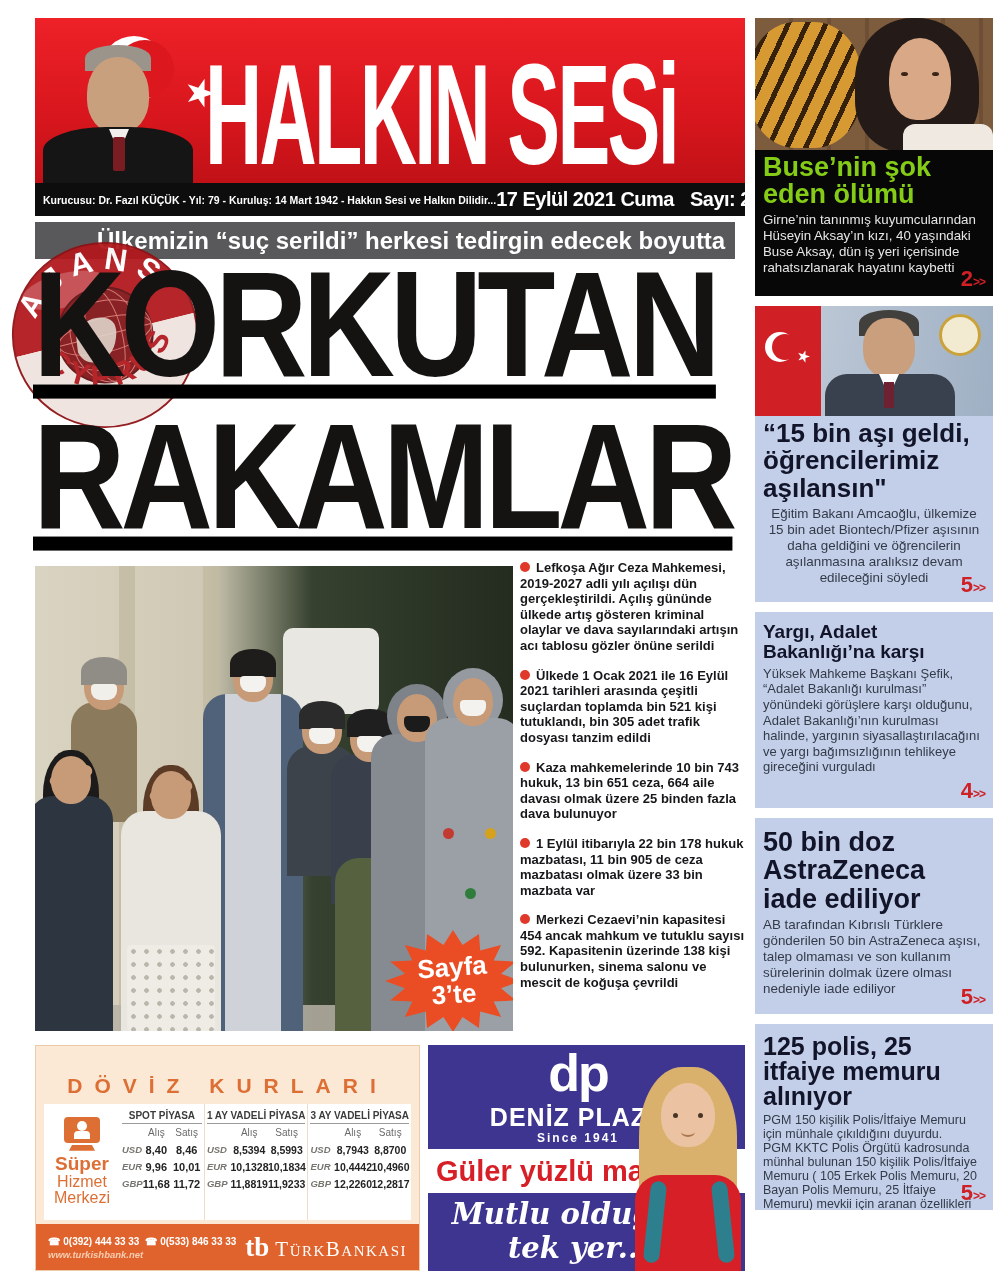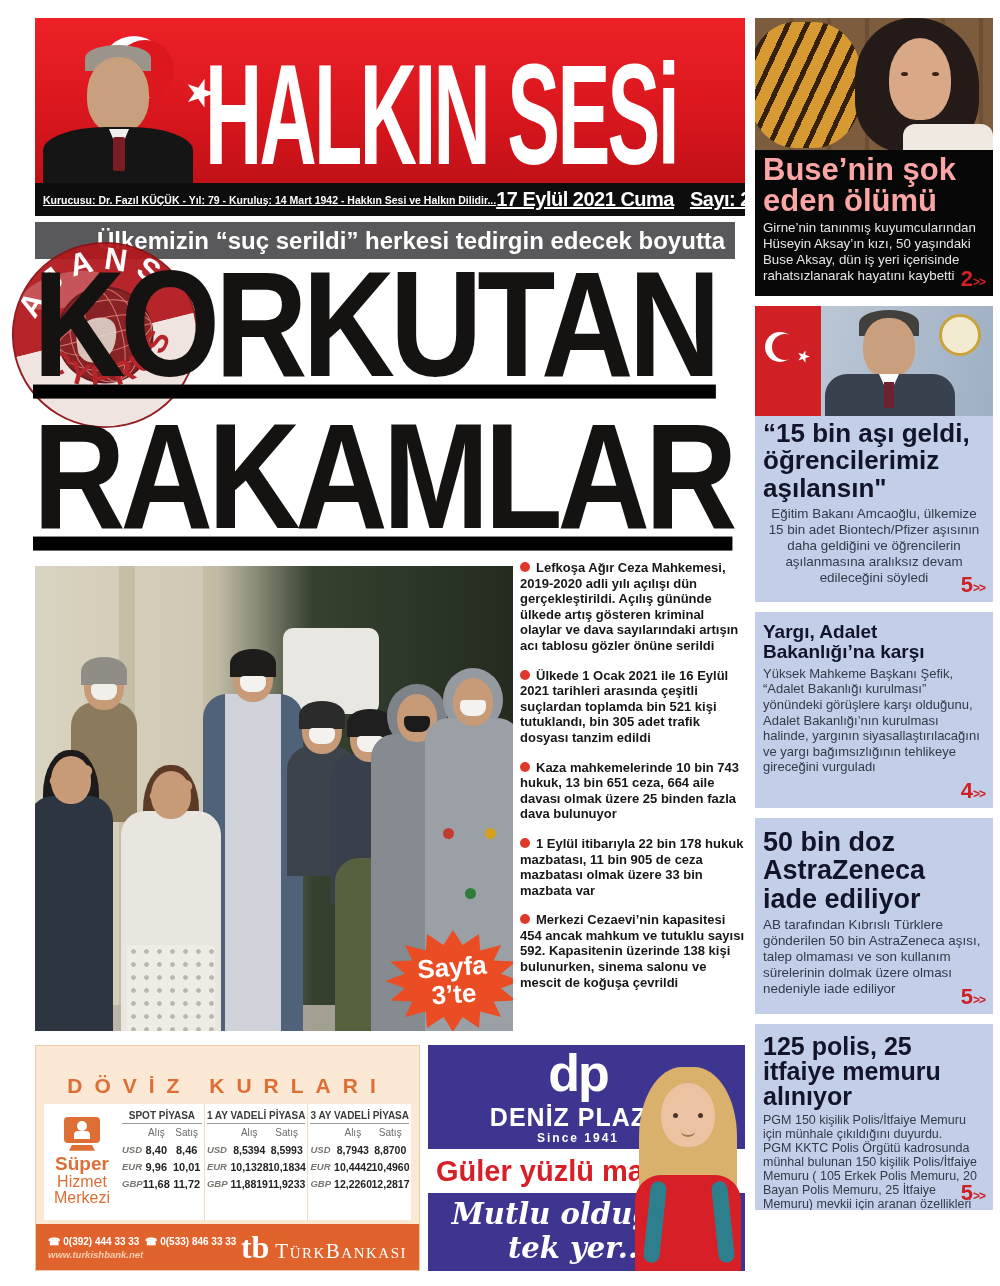--- a/index.html
+++ b/index.html
@@ -17,21 +17,21 @@
   .po-suit{position:absolute;bottom:0;left:4px;width:150px;height:56px;background:#161515;border-radius:42% 42% 0 0;}
   .po-collar{position:absolute;bottom:30px;left:70px;width:20px;height:24px;background:#f2f0ec;clip-path:polygon(0 0,100% 0,50% 100%);}
   .po-tie{position:absolute;bottom:12px;left:74px;width:12px;height:34px;background:#7a1d22;border-radius:2px;}
   .po-head{position:absolute;bottom:50px;left:48px;width:62px;height:76px;background:#c9a07e;border-radius:48% 48% 44% 44%;}
   .po-hair{position:absolute;bottom:112px;left:46px;width:66px;height:26px;background:#9b948a;border-radius:50% 50% 0 0;}
   .mast-title{position:absolute;left:170px;top:26px;width:560px;color:#fff;font-weight:bold;font-size:88px;
               letter-spacing:-3px;line-height:1;transform:scale(0.9,1.62);transform-origin:left top;white-space:nowrap;}
 
   
   .infobar{position:absolute;left:35px;top:183px;width:710px;height:33px;background:#0d0d0d;color:#fff;
-           display:flex;align-items:center;padding:0 8px;box-sizing:border-box;text-decoration:underline;}
+           display:flex;align-items:center;padding:0 8px;box-sizing:border-box;}
   .founder-line{font-size:10.5px;font-weight:bold;white-space:nowrap;}
   .ib-right{margin-left:auto;display:flex;gap:16px;font-size:20px;font-weight:bold;letter-spacing:-0.5px;white-space:nowrap;}
 
   
   .kicker{position:absolute;left:35px;top:222px;width:700px;height:37px;background:#59595b;color:#fff;
           font-size:24px;font-weight:bold;line-height:37px;padding-left:62px;box-sizing:border-box;z-index:1;white-space:nowrap;}
 
   
   .headline{position:absolute;left:33px;top:250px;width:714px;z-index:5;text-decoration:underline;}
   .hl{height:152px;font-weight:bold;font-size:128px;line-height:1;letter-spacing:-5px;color:#141312;
@@ -88,21 +88,21 @@
           padding:4px 0 2px;white-space:nowrap;}
   .g-row{display:grid;grid-template-columns:24% 38% 38%;align-items:center;height:17px;}
   .g-sub{font-size:10px;color:#6a6a6a;text-align:center;}
   .g-code{font-size:9.5px;font-weight:bold;font-style:italic;color:#77756f;}
   .g-val{font-size:10.5px;font-weight:bold;color:#242424;text-align:center;white-space:nowrap;}
   .cur-bar{position:absolute;left:0;right:0;bottom:0;height:46px;background:#e0632d;color:#fff;
            display:flex;align-items:center;padding:0 12px;box-sizing:border-box;}
   .phones{font-size:10px;font-weight:bold;line-height:1.4;}
   .site{font-size:9.5px;font-style:italic;color:#f6cdb0;font-weight:bold;}
   .bank-logo{margin-left:auto;display:flex;align-items:baseline;gap:6px;}
-  .tb{font-family:"Liberation Serif",serif;font-weight:bold;font-size:32px;}
+  .tb{font-family:"Liberation Serif",serif;font-weight:bold;font-size:27px;}
   .bank-name{font-family:"Liberation Serif",serif;font-variant:small-caps;font-size:21px;letter-spacing:1.5px;}
 
   
   .deniz{position:absolute;left:428px;top:1045px;width:317px;height:226px;background:#3d3590;overflow:hidden;}
   .dp-logo{position:absolute;left:0;top:2px;width:300px;text-align:center;color:#fff;
            font-size:52px;font-weight:bold;letter-spacing:-2px;line-height:1;}
   .dp-name{position:absolute;left:0;top:58px;width:300px;text-align:center;color:#fff;
            font-size:25px;font-weight:bold;letter-spacing:1px;}
   .dp-since{position:absolute;left:0;top:86px;width:300px;text-align:center;color:#fff;font-size:12px;font-weight:bold;letter-spacing:2px;}
   .dp-band{position:absolute;left:0;right:0;top:104px;height:44px;background:#fff;display:flex;align-items:center;}
@@ -123,21 +123,21 @@
   .card h2{margin:4px 0 4px 0;}
   .card p{margin:2px 0 0 0;}
   .pageref{position:absolute;right:8px;bottom:4px;color:#cf2026;font-weight:bold;}
   .pr-num{font-size:22px;}
   .pr-arr{font-size:12px;letter-spacing:-1px;}
   .card-blue{background:#c3cfe8;}
   .card h2.h-dark{color:#12152a;}
   .body-dark{color:#333a49;font-size:13.2px;line-height:1.2;}
 
   .card1{top:18px;height:278px;background:#070707;color:#fff;}
-  .card1 h2{color:#fca5a5;font-size:31px;line-height:1.0;}
+  .card1 h2{color:#84cc16;font-size:27px;line-height:1.0;}
   .card1 p{color:#e6e6e6;font-size:13.3px;line-height:1.2;}
   .c1-photo{position:relative;margin:-6px -8px 0 -8px;height:132px;overflow:hidden;
             background:repeating-linear-gradient(90deg,#7d5c3e 0 34px,#6e4f36 34px 38px);}
   .tiger{position:absolute;left:-6px;top:4px;width:112px;height:126px;background:#d79a33;border-radius:42%;
          background-image:repeating-linear-gradient(115deg,rgba(25,12,4,.85) 0 5px,transparent 5px 17px);}
   .w-hair{position:absolute;right:14px;top:0;width:124px;height:134px;background:#241a17;border-radius:46% 50% 38% 38%;}
   .w-face{position:absolute;right:42px;top:20px;width:62px;height:82px;background:#d8a887;border-radius:50% 50% 44% 44%;}
   .w-eye{position:absolute;top:34px;width:7px;height:4px;border-radius:50%;background:#3a2417;}
   .w-shoulder{position:absolute;right:0;bottom:0;width:90px;height:26px;background:#efe9e2;border-radius:12px 12px 0 0;}
 
@@ -303,21 +303,21 @@
     <div class="star">
       <div class="star-shape"></div>
       <div class="star-text">
         <span>Sayfa</span>
         <span>3’te</span>
       </div>
     </div>
   </div>
 
   <div class="bullets">
-    <p class="bullet-item"><span class="dot"></span><span>Lefkoşa Ağır Ceza Mahkemesi, 2019-2020 adli yılı açılışı dün gerçekleştirildi. Açılış gününde ülkede artış gösteren kriminal olaylar ve dava sayılarındaki artışın acı tablosu gözler önüne serildi</span></p>
+    <p class="bullet-item"><span class="dot"></span><span>Lefkoşa Ağır Ceza Mahkemesi, 2019-2027 adli yılı açılışı dün gerçekleştirildi. Açılış gününde ülkede artış gösteren kriminal olaylar ve dava sayılarındaki artışın acı tablosu gözler önüne serildi</span></p>
     <p class="bullet-item"><span class="dot"></span><span>Ülkede 1 Ocak 2021 ile 16 Eylül 2021 tarihleri arasında çeşitli suçlardan toplamda bin 521 kişi tutuklandı, bin 305 adet trafik dosyası tanzim edildi</span></p>
     <p class="bullet-item"><span class="dot"></span><span>Kaza mahkemelerinde 10 bin 743 hukuk, 13 bin 651 ceza, 664 aile davası olmak üzere 25 binden fazla dava bulunuyor</span></p>
     <p class="bullet-item"><span class="dot"></span><span>1 Eylül itibarıyla 22 bin 178 hukuk mazbatası, 11 bin 905 de ceza mazbatası olmak üzere 33 bin mazbata var</span></p>
     <p class="bullet-item"><span class="dot"></span><span>Merkezi Cezaevi’nin kapasitesi 454 ancak mahkum ve tutuklu sayısı 592. Kapasitenin üzerinde 138 kişi bulunurken, sinema salonu ve mescit de koğuşa çevrildi</span></p>
   </div>
 
   <div class="currency">
     <div class="cur-title">DÖVİZ KURLARI</div>
     <div class="cur-panel">
       <div class="cur-logo">
@@ -441,21 +441,21 @@
       <div class="c1-photo">
         <div class="tiger"></div>
         <div class="w-hair"></div>
         <div class="w-face">
           <div class="w-eye" style="left:12px;"></div>
           <div class="w-eye" style="right:12px;"></div>
         </div>
         <div class="w-shoulder"></div>
       </div>
       <h2>Buse’nin şok eden ölümü</h2>
-      <p>Girne’nin tanınmış kuyumcularından Hüseyin Aksay’ın kızı, 50 yaşındaki Buse Aksay, dün iş yeri içerisinde rahatsızlanarak hayatını kaybetti</p>
+      <p>Girne’nin tanınmış kuyumcularından Hüseyin Aksay’ın kızı, 40 yaşındaki Buse Aksay, dün iş yeri içerisinde rahatsızlanarak hayatını kaybetti</p>
       <div class="pageref"><span class="pr-num">2</span><span class="pr-arr">&gt;&gt;</span></div>
     </article>
 
     <article class="card card-blue card2">
       <div class="c2-photo">
         <div class="c2-flag">
           <div class="c2-cres"></div>
           <div class="c2-star"></div>
         </div>
         <div class="c2-emblem"></div>

